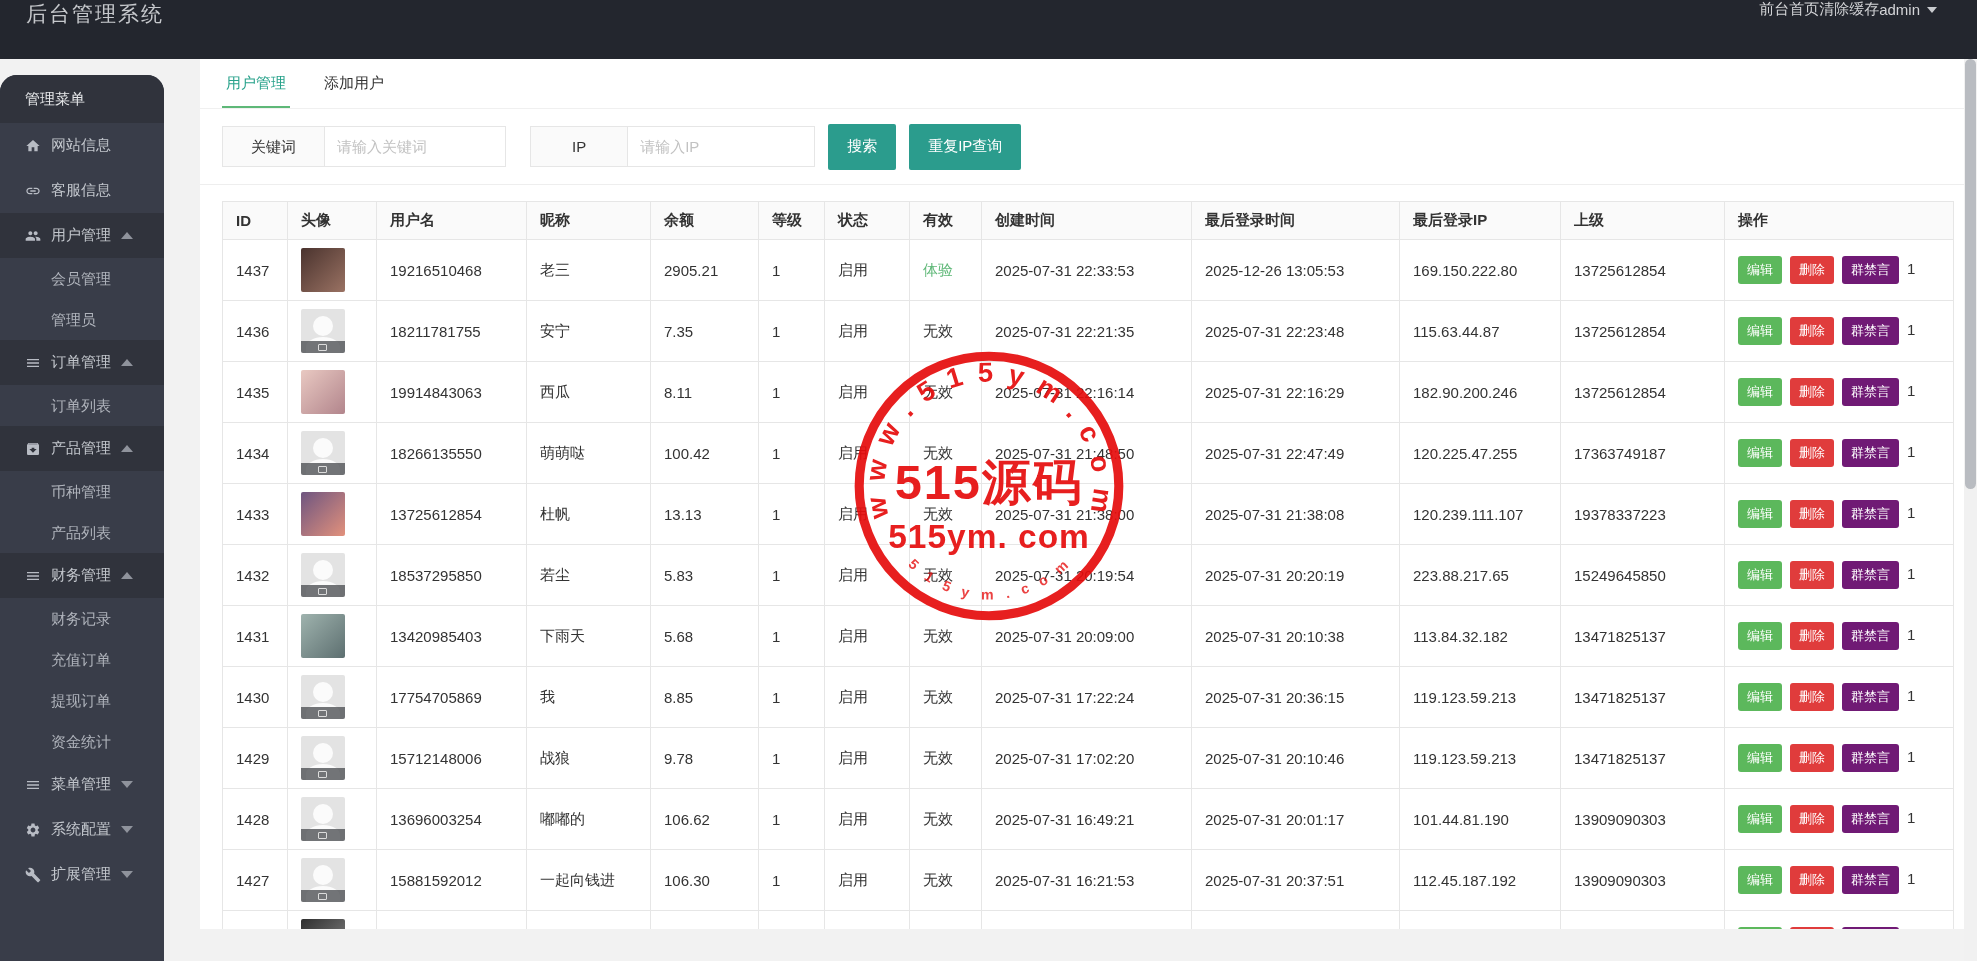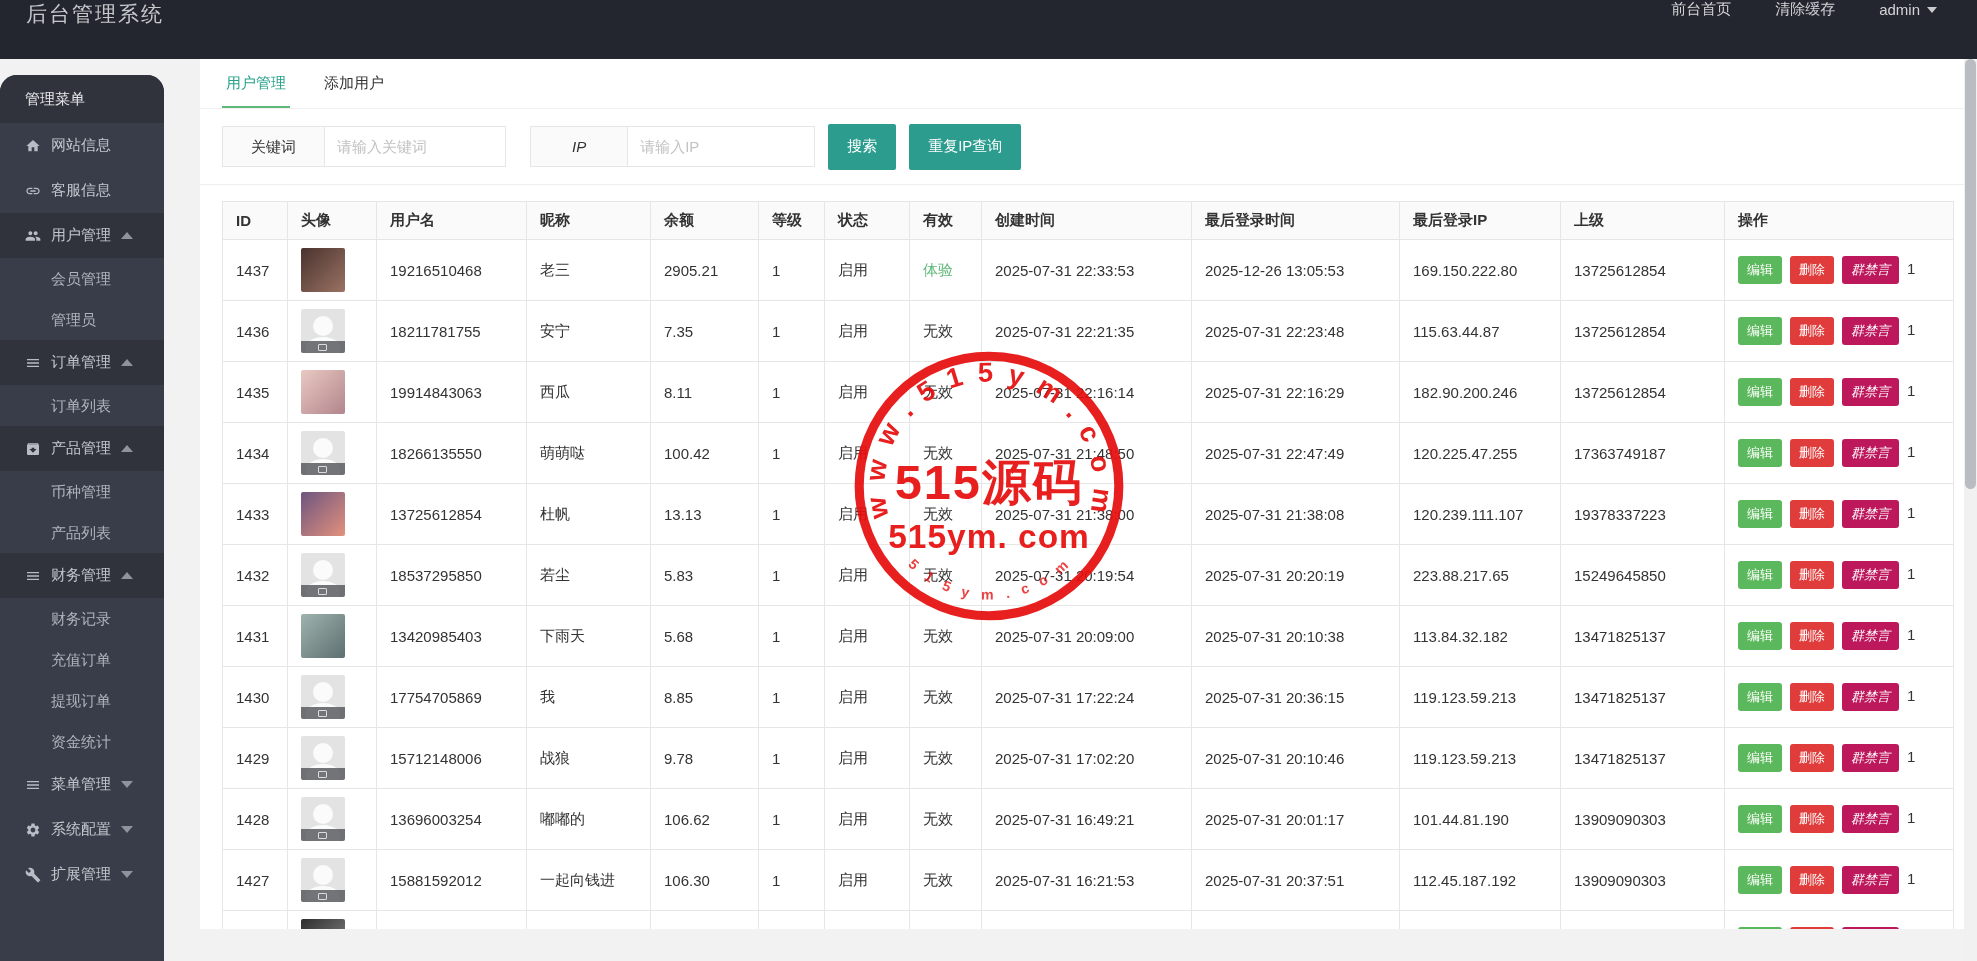--- a/index.html
+++ b/index.html
@@ -2,21 +2,21 @@
 <html><head>
 <meta charset="utf-8">
 <style>
   * { box-sizing: border-box; margin: 0; padding: 0; }
   html,body { width:1977px; height:961px; }
   body { font-family:"Liberation Sans","DejaVu Sans",sans-serif; background:#f2f2f2; overflow:hidden; position:relative; }
 
   
   .topbar { position:absolute; left:0; top:0; width:1977px; height:59px; background:#23262e; display:flex; align-items:flex-start; z-index:5; }
   .topbar-title { color:#c6c8cc; font-size:21px; letter-spacing:2px; padding-left:26px; }
-  .topbar-right { margin-left:auto; display:flex; align-items:center; gap:44px; padding-right:40px; }
+  .topbar-right { margin-left:auto; display:flex; align-items:center; padding-right:40px; }
   .topbar-link { color:#d3d4d7; font-size:15px; cursor:pointer; }
   .topbar-user { color:#d3d4d7; font-size:15px; cursor:pointer; display:flex; align-items:center; gap:7px; }
   .caret-down-sm { width:0; height:0; border-left:5px solid transparent; border-right:5px solid transparent; border-top:6px solid #c9cbcf; display:inline-block; }
 
   
   .sidebar { position:absolute; left:0; top:75px; width:164px; height:902px; background:#393d49; overflow:hidden;border-radius:17px; }
   .side-header { height:48px; line-height:48px; background:#30333c; color:#e6e8ea; font-size:15px; padding-left:25px; }
   .side-item { height:45px; display:flex; align-items:center; padding:0 31px 0 25px; color:#c2c6cc; font-size:15px; cursor:pointer; }
   .side-item.group-open { background:#30333c; }
   .side-item .s-icon { width:16px; height:16px; margin-right:10px; flex:0 0 16px; display:inline-flex; }
@@ -60,21 +60,21 @@
   .avatar.default { background:#e3e3e3; border-radius:2px; }
   .avatar.default .head { position:absolute; left:12px; top:7px; width:20px; height:20px; border-radius:50%; background:#fbfbfb; }
   .avatar.default .shoulders { position:absolute; left:5px; top:28px; width:34px; height:20px; border-radius:50% 50% 0 0; background:#fbfbfb; }
   .avatar.default .band { position:absolute; left:0; bottom:0; width:100%; height:12px; background:rgba(80,82,86,.8); }
   .avatar.default .cam { position:absolute; left:17px; bottom:2px; width:9px; height:7px; border:1px solid #dcdcdc; border-radius:1px; }
 
   
   .btn-op { border:none; color:#fff; font-size:13px; padding:5px 9px; border-radius:3px; margin-right:8px; cursor:pointer; }
   .btn-edit { background:#5cb85c; }
   .btn-del  { background:#e03c3c; }
-  .btn-mute { background:#be185d;font-style:italic; }
+  .btn-mute { background:#701a75; }
   .op-suffix { font-size:15px; color:#333; }
 
   
   .stamp { position:absolute; left:845px; top:342px; width:288px; height:288px; opacity:.92; pointer-events:none; z-index:8; }
 
   
   .scrollbar { position:absolute; right:0; top:59px; width:13px; height:902px; background:#f1f1f1; z-index:9; }
   .scroll-thumb { position:absolute; left:1px; top:0; width:11px; height:430px; background:#b9bcc1; border-radius:6px; cursor:pointer; }
 </style>
 </head>
@@ -190,21 +190,21 @@
 
   <div class="tabbar">
     <div class="tab active">用户管理</div>
     <div class="tab">添加用户</div>
   </div>
 
   <div class="searchbar">
     <span class="fld-label">关键词</span>
     <input class="fld-input" placeholder="请输入关键词" style="">
     <span class="gap"></span>
-    <span class="fld-label" style="padding:0 41px;font-style:italic;">IP</span>
+    <span class="fld-label" style="padding:0 41px;">IP</span>
     <input class="fld-input" style="width: 188px;" placeholder="请输入IP">
     <button class="btn-teal">搜索</button>
     <button class="btn-teal">重复IP查询</button>
   </div>
 
   <div class="section-divider"></div>
 
   <div class="table-wrap">
     <table>
       <colgroup>

